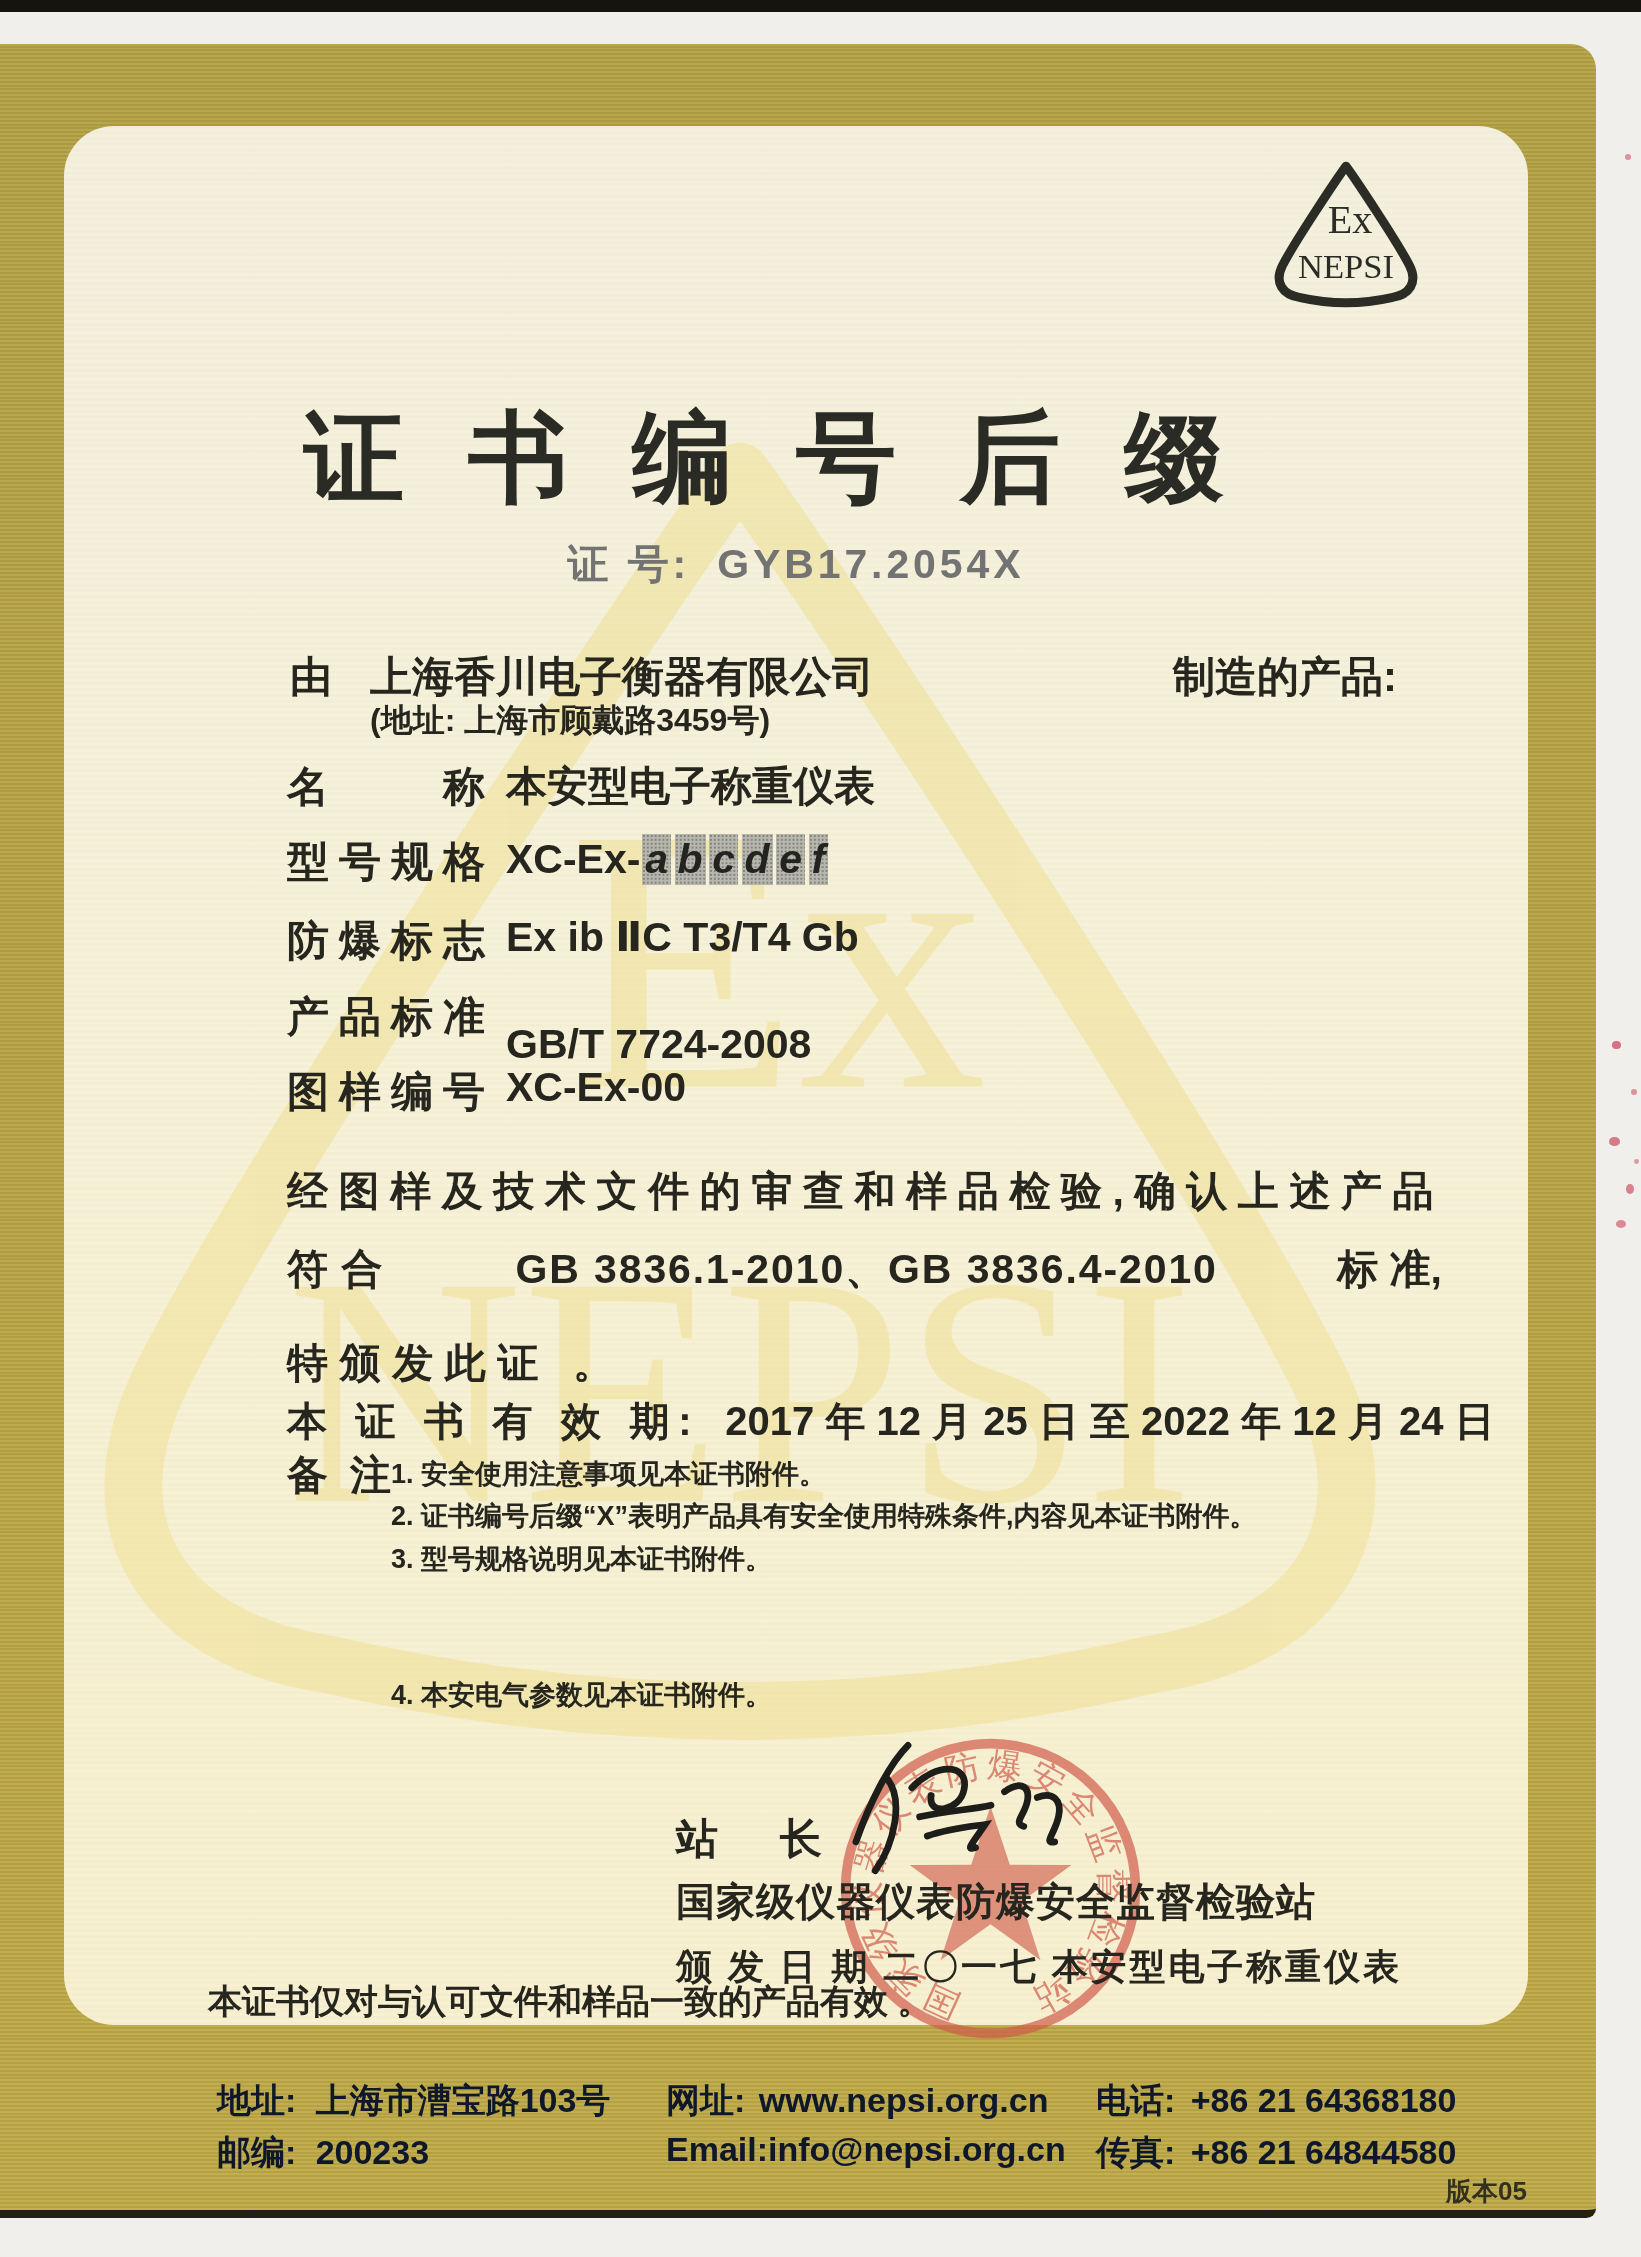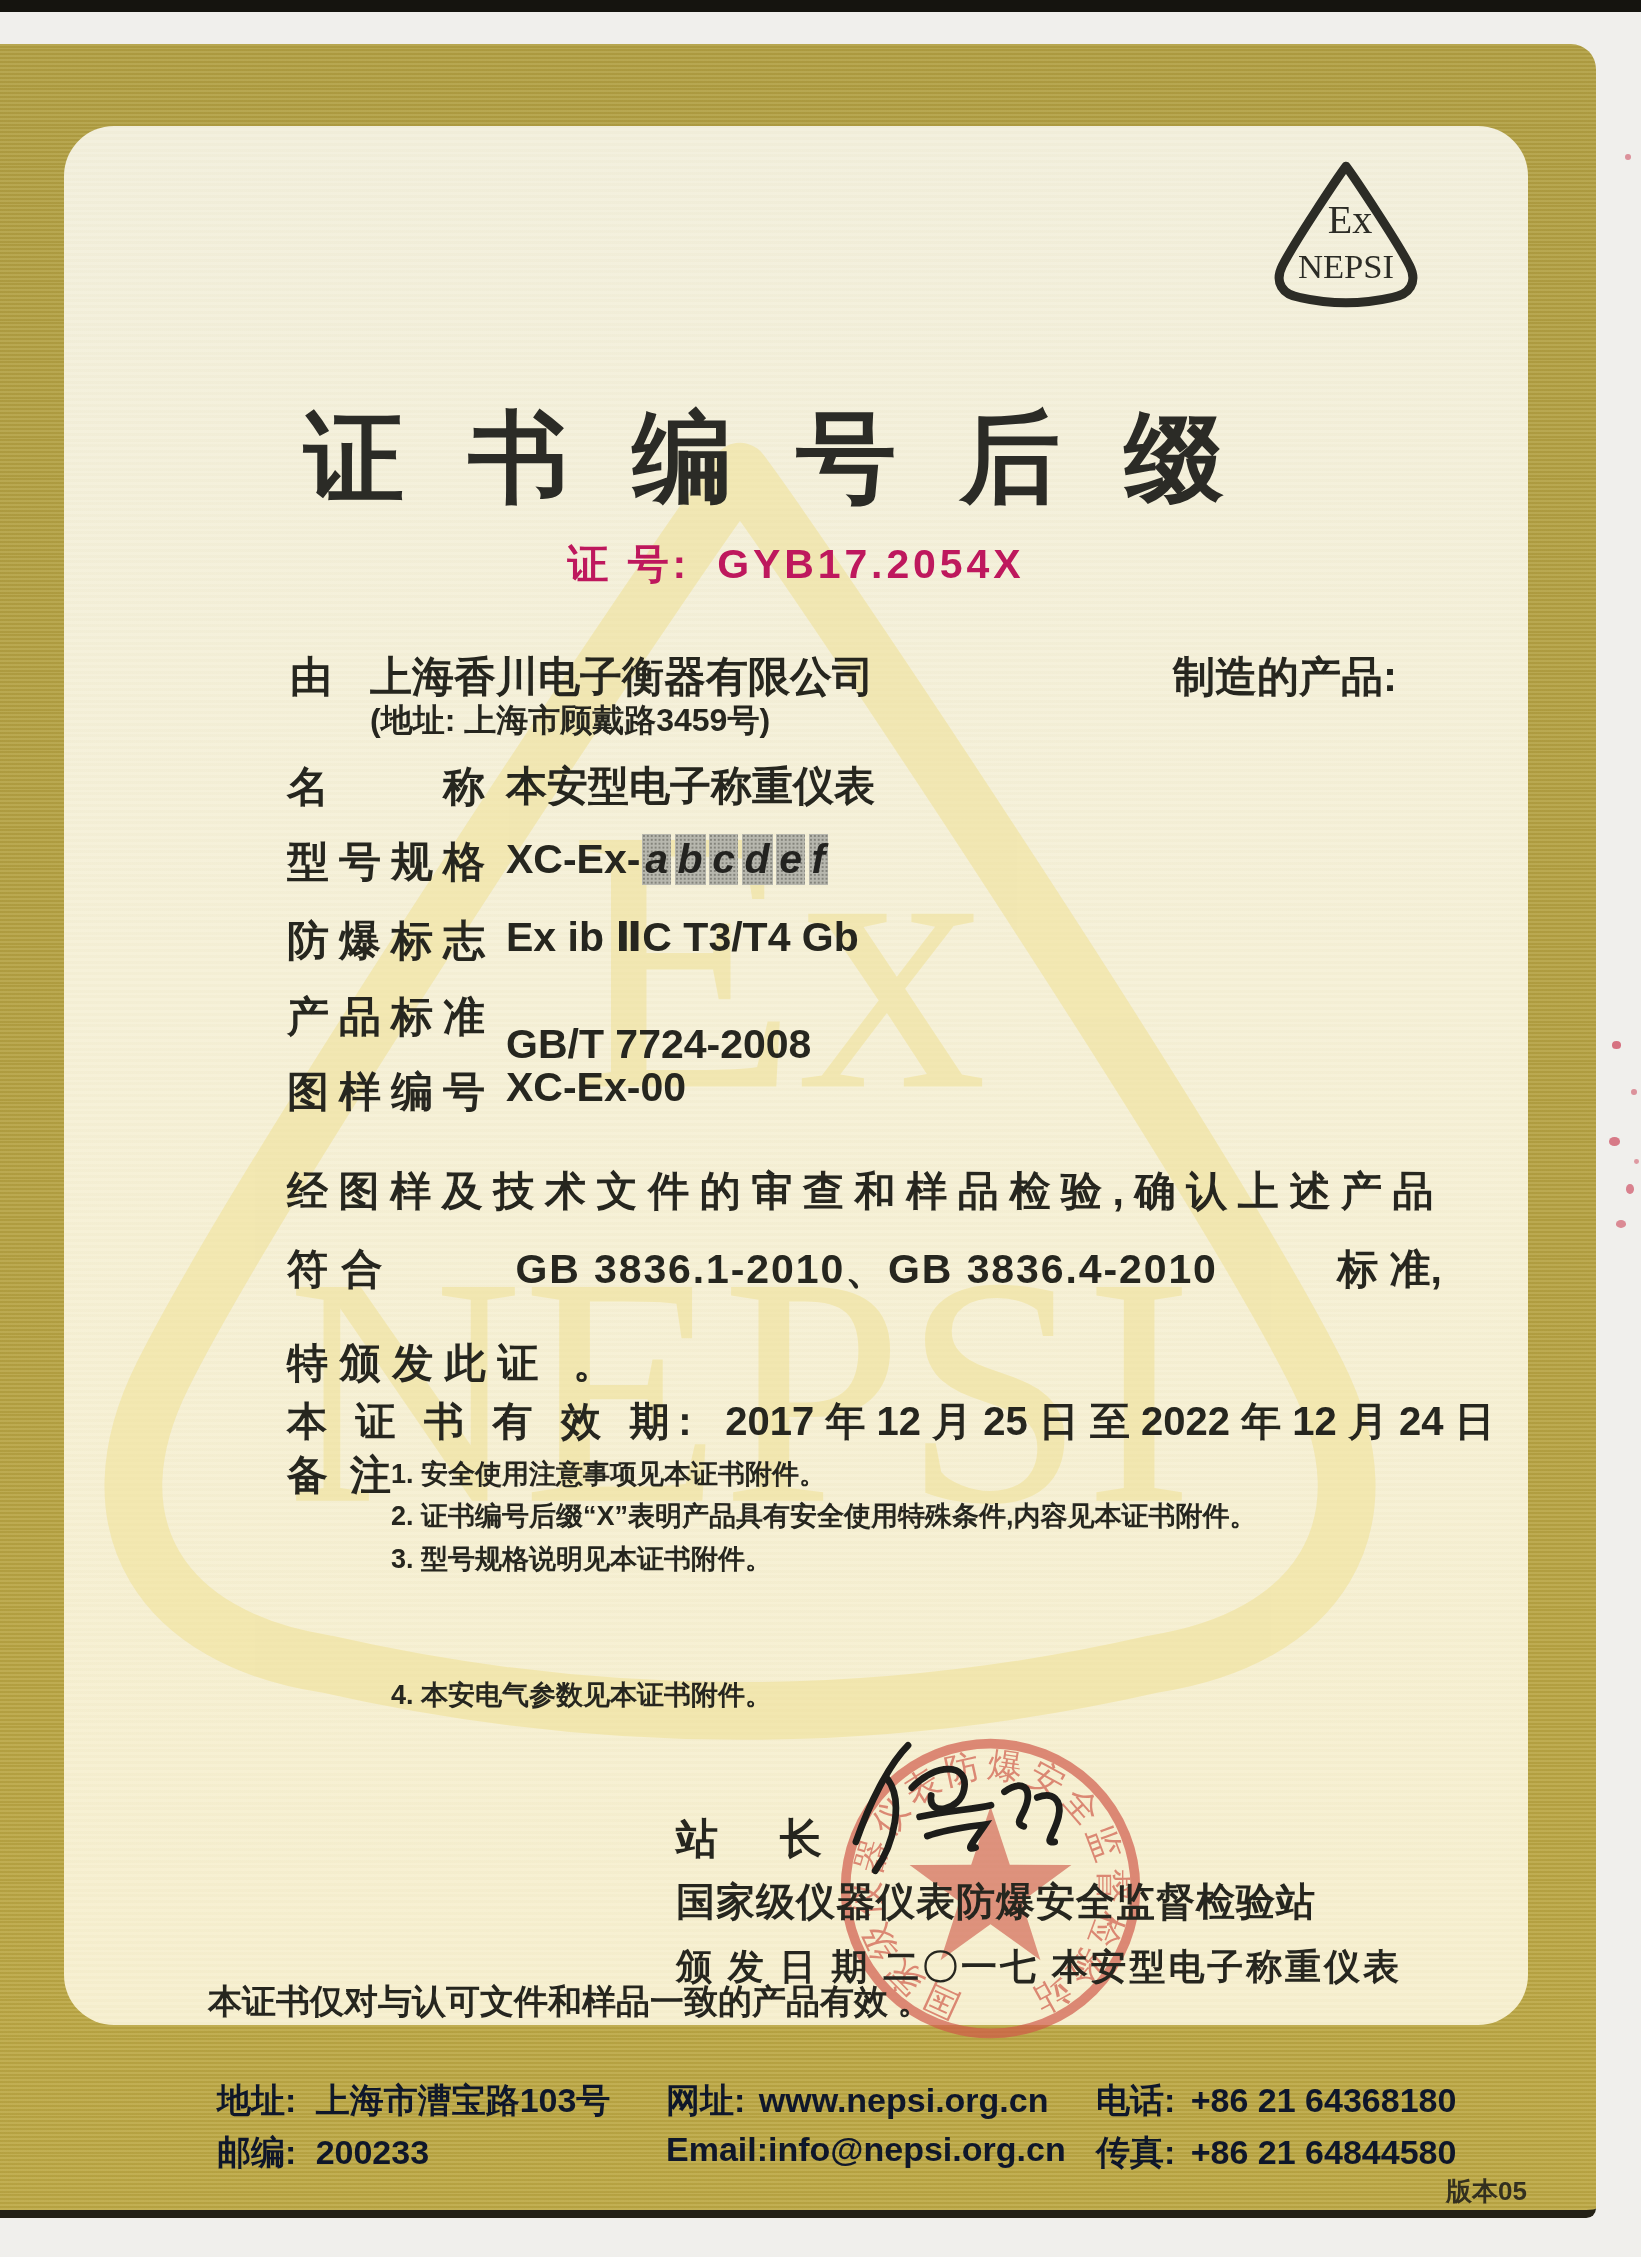--- a/index.html
+++ b/index.html
@@ -30,21 +30,21 @@
       linear-gradient(180deg,#f3f0dd 0%,#f6f1d8 45%,#f7f0d0 100%);
     border-radius:50px;
     overflow:hidden;
   }
   .wm-svg{left:0;top:0;width:100%;height:100%;}
   
   .t{position:absolute;white-space:nowrap;}
   .title{left:64px;top:392px;width:1464px;text-align:center;
     font-size:100px;font-weight:bold;letter-spacing:64px;color:#2b2b26;}
   .certno{left:64px;top:537px;width:1464px;text-align:center;
-    font-size:41px;font-weight:bold;letter-spacing:3.9px;color:#be185d;}
+    font-size:41px;font-weight:bold;letter-spacing:3.9px;color:#737373;}
   .line-made{top:649px;font-size:42px;font-weight:bold;}
   .addr{left:370px;top:699px;font-size:32px;font-weight:bold;}
   .flabel{left:287px;width:198px;font-size:42px;font-weight:bold;
     text-align:justify;text-align-last:justify;white-space:normal;}
   .fvalue{left:506px;font-size:41px;font-weight:bold;}
   .redact{display:inline-block;font-style:italic;font-weight:bold;
     padding:1.9px 2.9px;margin:0 1.9px;color:#232320;
     background-color:#b7b7ae;
     background-image:radial-gradient(#83837b 1.1px, rgba(0,0,0,0) 1.1px);
     background-size:3.9px 3.9px;}

